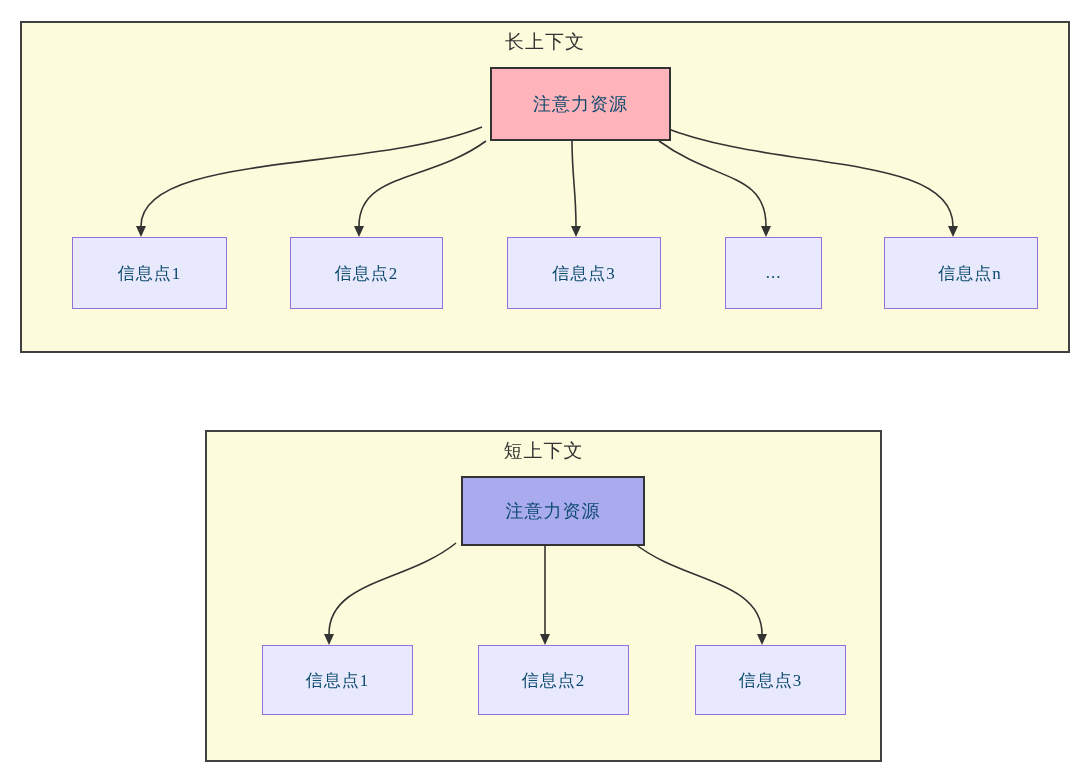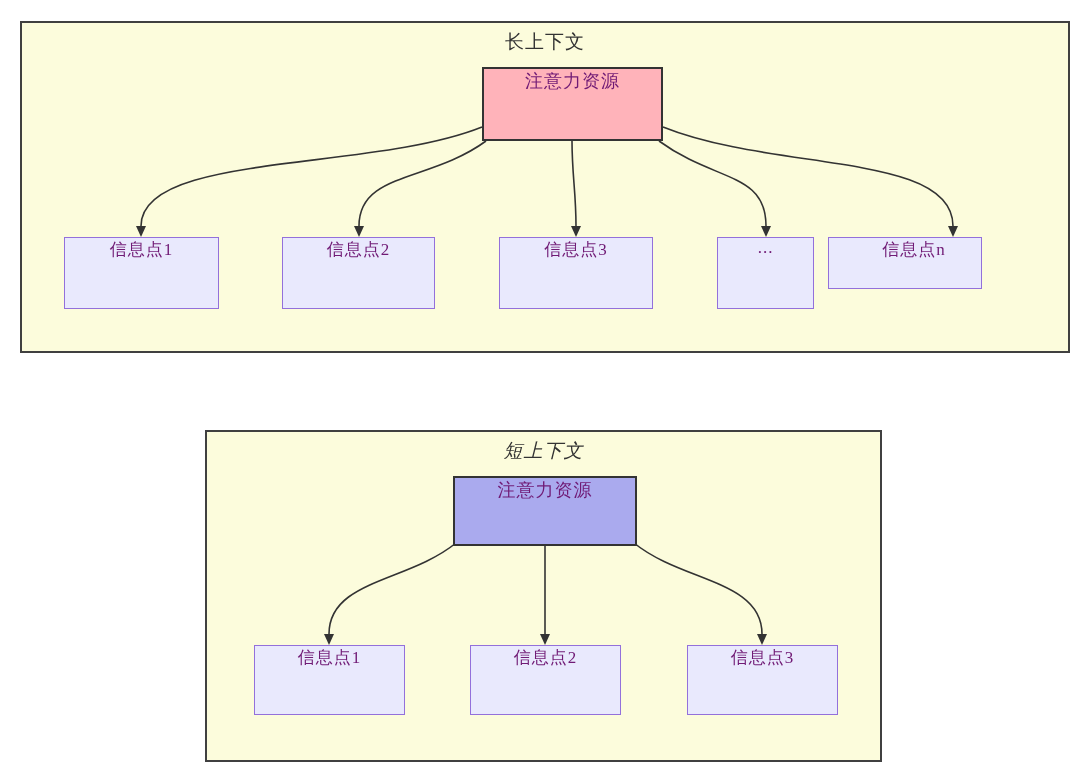--- a/index.html
+++ b/index.html
@@ -2,42 +2,42 @@
 <html><head>
 <meta charset="utf-8">
 <style>
   html,body{margin:0;padding:0;background:#ffffff;}
   body{font-family:"Liberation Sans","DejaVu Sans",sans-serif;color:#333333;}
   .stage{position:relative;width:1080px;height:774px;background:#ffffff;overflow:hidden;}
 
   .panel{position:absolute;background:#fcfcdc;border:2px solid #404040;box-sizing:border-box;}
   .panel-title{position:absolute;width:100%;text-align:center;font-size:19px;font-weight:400;color:#333333;letter-spacing:1px;}
 
-  .node{position:absolute;display:flex;align-items:flex-start;justify-content:center;
-        box-sizing:border-box;font-size:17px;color:#701a75;letter-spacing:1px;}
+  .node{position:absolute;display:flex;align-items:center;justify-content:center;
+        box-sizing:border-box;font-size:17px;color:#0c4a6e;letter-spacing:1px;margin-left:8px;}
   .source-node{border:2.5px solid #333333;font-size:18px;}
   .source-long{background:#ffb3ba;}
   .source-short{background:#aaaaee;}
   .info-node{background:#e9e9fd;border:1.5px solid #9370db;font-family:Liberation Serif, serif;}
 
   svg.arrows{position:absolute;left:0;top:0;pointer-events:none;}
   .arrow-path{fill:none;stroke:#333333;stroke-width:1.6px;}
   .arrow-head{fill:#333333;stroke:none;}
 </style>
 </head>
 <body>
 
 <div class="stage">
 
   <div class="panel" style="left:20px;top:21px;width:1050px;height:332px;">
     <div class="panel-title" style="top:6px;">长上下文</div>
   </div>
 
   <div class="panel" style="left:205px;top:430px;width:677px;height:332px;">
-    <div class="panel-title" style="top:6px;font-style:italic;">短上下文</div>
+    <div class="panel-title" style="top:6px;">短上下文</div>
   </div>
 
   <svg class="arrows" width="1080" height="774" viewBox="0 0 1080 774">
 
     <g>
       <path class="arrow-path" d="M 482 127 C 370 172, 141 152, 141 226"></path>
       <polygon class="arrow-head" points="136,226 146,226 141,237"></polygon>
       <path class="arrow-path" d="M 486 141 C 430 182, 359 172, 359 226"></path>
       <polygon class="arrow-head" points="354,226 364,226 359,237"></polygon>
       <path class="arrow-path" d="M 572 141 C 572 175, 576 192, 576 226"></path>
@@ -67,21 +67,21 @@
   </div>
   <div class="node info-node" style="left:282px;top:237px;width:153px;height:72px;">
     <span>信息点2</span>
   </div>
   <div class="node info-node" style="left:499px;top:237px;width:154px;height:72px;">
     <span>信息点3</span>
   </div>
   <div class="node info-node" style="left:717px;top:237px;width:97px;height:72px;">
     <span>...</span>
   </div>
-  <div class="node info-node" style="left:828px;top:237px;width:154px;height:52px;padding-left:18px;">
+  <div class="node info-node" style="left:876px;top:237px;width:154px;height:72px;padding-left:18px;">
     <span>信息点n</span>
   </div>
 
   <div class="node source-node source-short" style="left:453px;top:476px;width:184px;height:70px;">
     <span>注意力资源</span>
   </div>
 
   <div class="node info-node" style="left:254px;top:645px;width:151px;height:70px;">
     <span>信息点1</span>
   </div>

